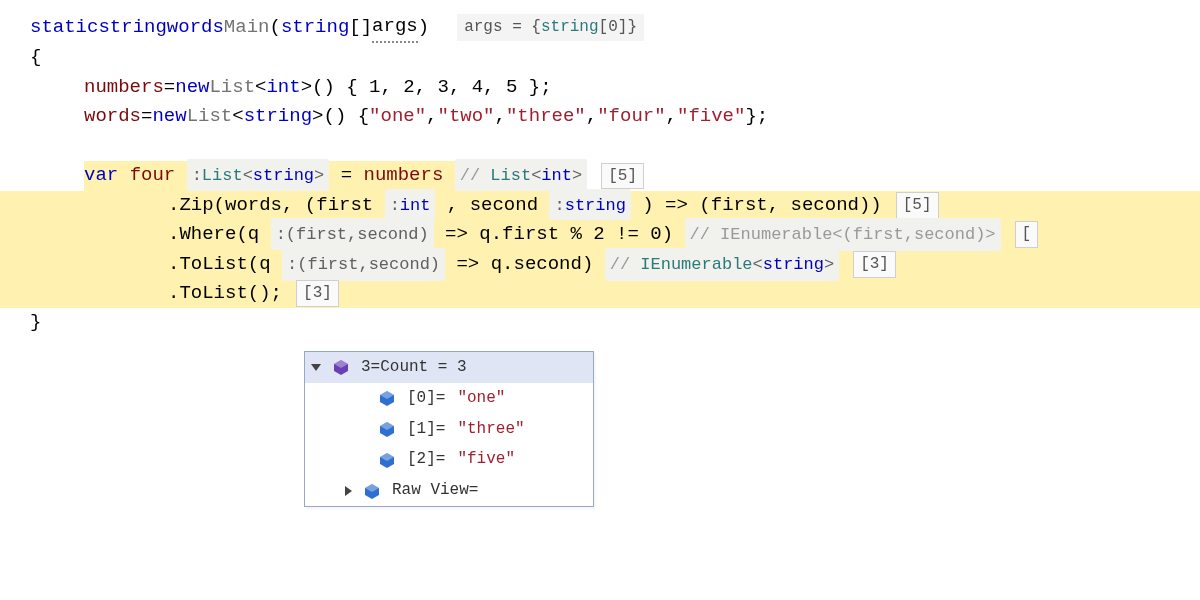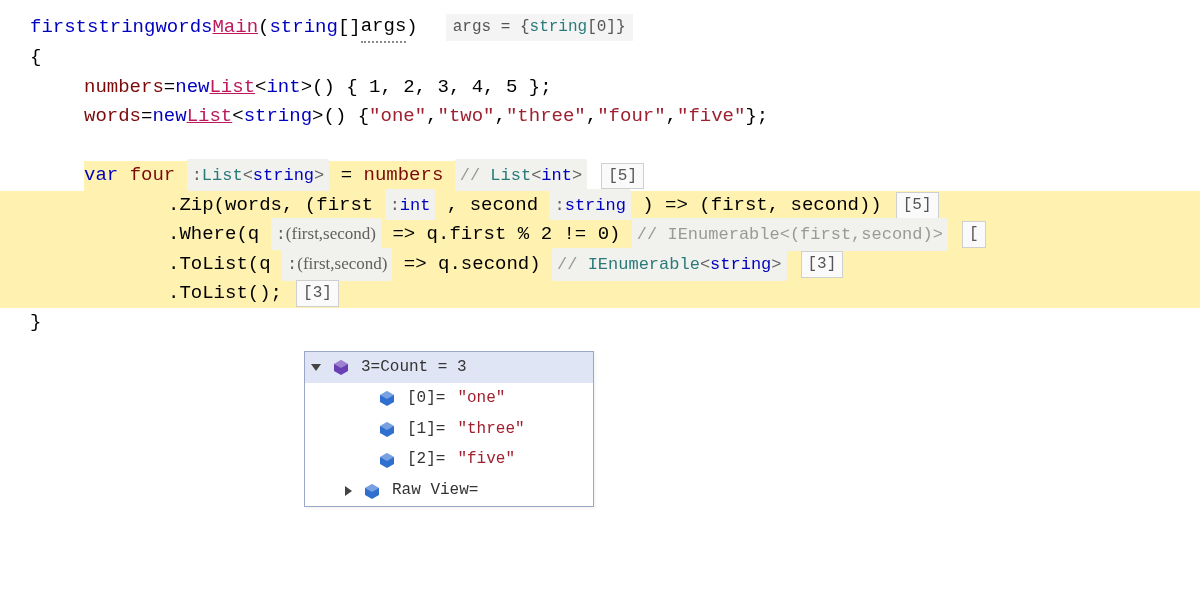--- a/index.html
+++ b/index.html
@@ -11,36 +11,36 @@
     color: #000000;
     padding: 12px 0 0 30px;
     width: 1200px;
     height: 600px;
     overflow: hidden;
     position: relative;
   }
   .indent1 { padding-left: 54px; }
 
   .kw { color: #0000c0; }
-  .type { color: #be185d; text-decoration: underline; }
+  .type { color: #737373; }
   .param-underline { border-bottom: 2px dotted #888; }
   .maroon { color: #7a0a0a; }
   .str { color: #a02030; }
   .paren { color: #000000; }
 
   .hint {
     background: #f1f1ee;
     color: #606060;
     padding: 7px 5px;
     font-size: 17px;
     border-radius: 2px;
   }
   .hint-type { color: #2a7a7a; }
   .hint-key { color: #0000c0; }
-  .hint-text { color: #606060; font-family: Liberation Serif, serif; }
+  .hint-text { color: #606060; }
   .hint-comment { color: #999999; }
 
   .inlay-box {
     border: 1px solid #cfcfcf;
     background: #fafafa;
     color: #555555;
     padding: 0 6px;
     font-size: 16px;
     margin-left: 14px;
   }
@@ -97,21 +97,21 @@
   .hlfull {
     background: #fff2b0;
     margin-left: -30px;
     padding-left: 30px;
   }
 </style>
 </head>
 <body>
 
 <div class="code-row">
-  <span class="kw">first</span>
+  <span class="kw">static</span>
     <span> </span>
   <span class="kw">string</span>
     <span> </span>
   <span class="kw">words</span>
     <span> </span>
   <span class="type">Main</span>
     <span class="paren">(</span>
     <span class="kw">string</span>
     <span class="paren">[] </span>
     <span class="param-underline">args</span>

